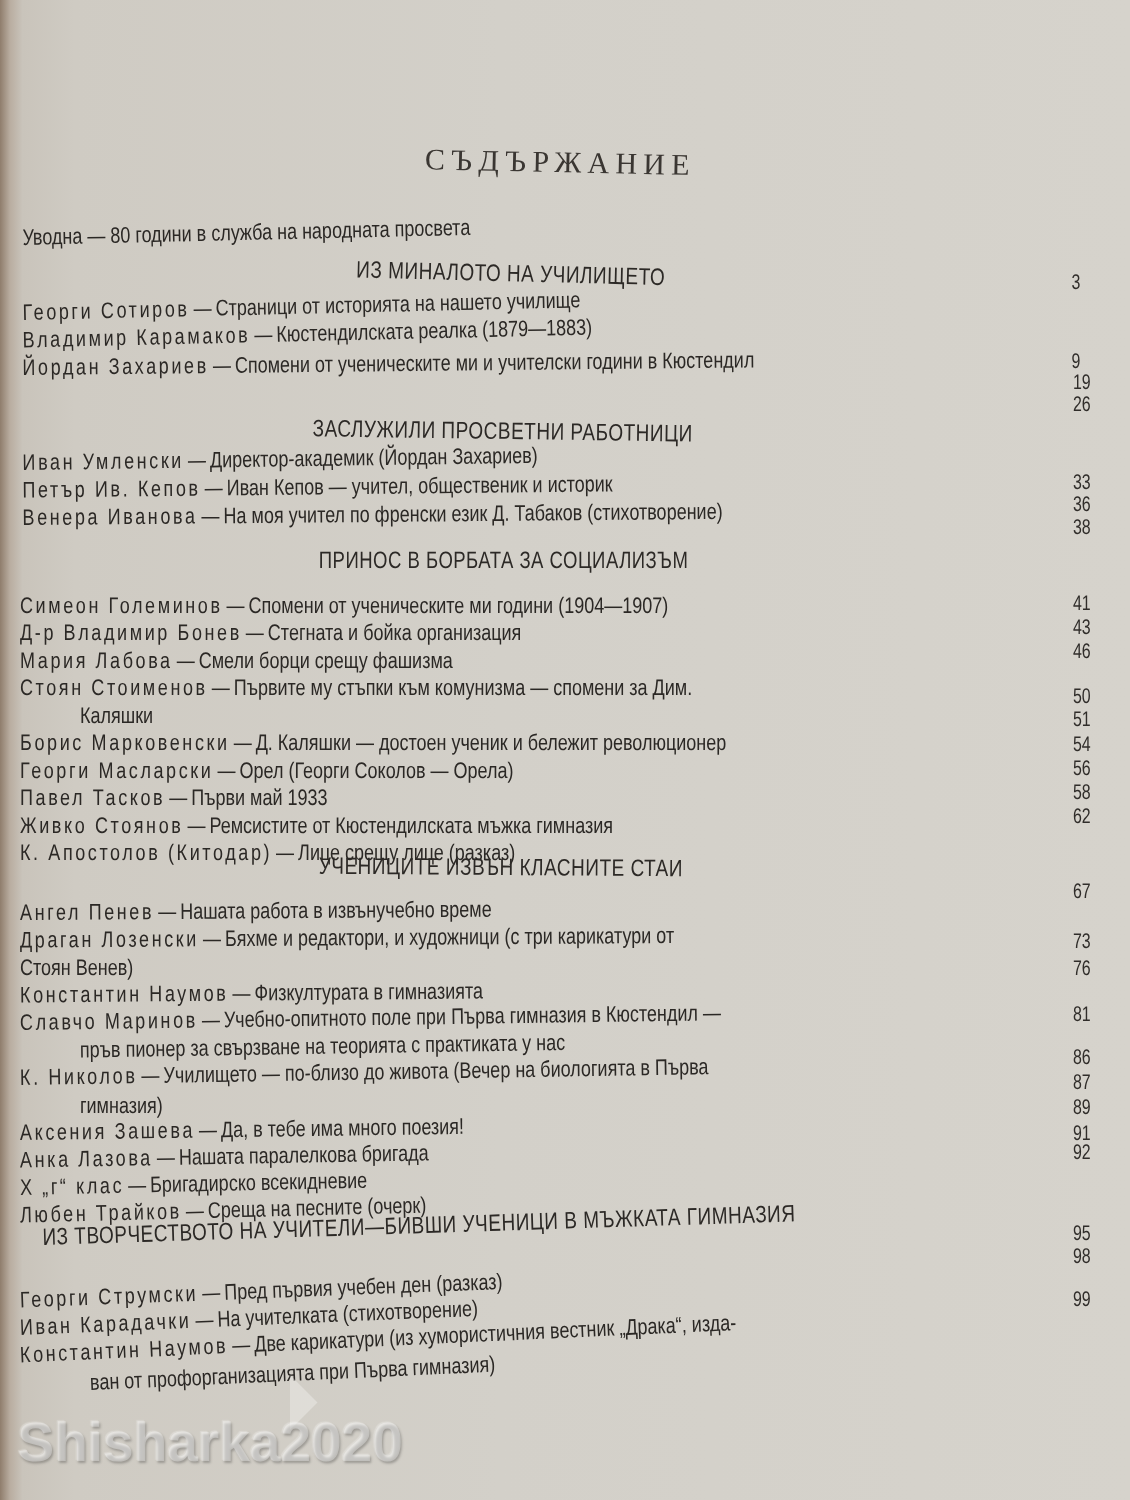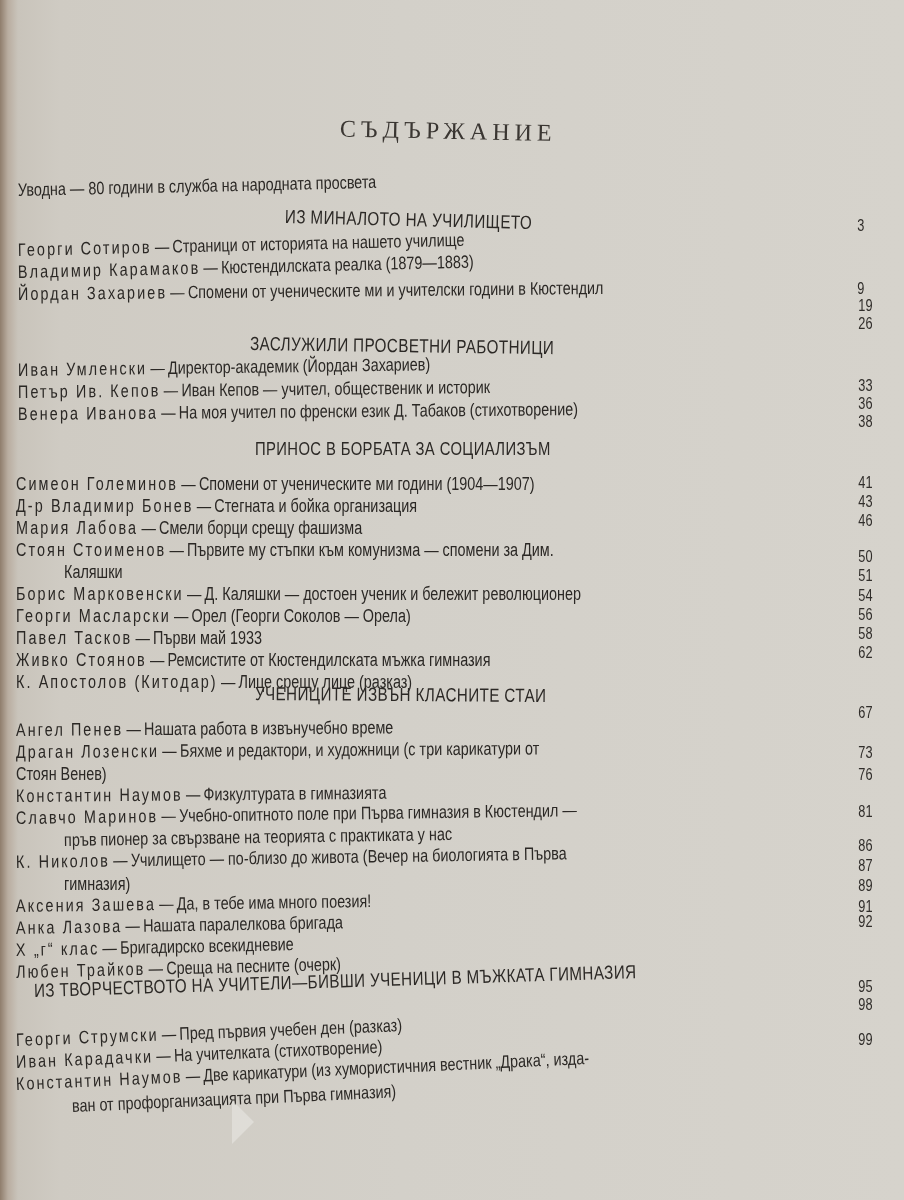--- a/index.html
+++ b/index.html
@@ -173,13 +173,14 @@
   <div class="pnum" style="top:836px;">86</div>
   <div class="pnum" style="top:856px;">87</div>
   <div class="pnum" style="top:876px;">89</div>
   <div class="pnum" style="top:897px;">91</div>
   <div class="pnum" style="top:912px;">92</div>
   <div class="pnum" style="top:977px;">95</div>
   <div class="pnum" style="top:995px;">98</div>
   <div class="pnum" style="top:1030px;">99</div>
 
   <div class="wm-arrow"></div>
+  <div class="watermark">Shisharka2020</div>
 </div>
 
 </body></html>

